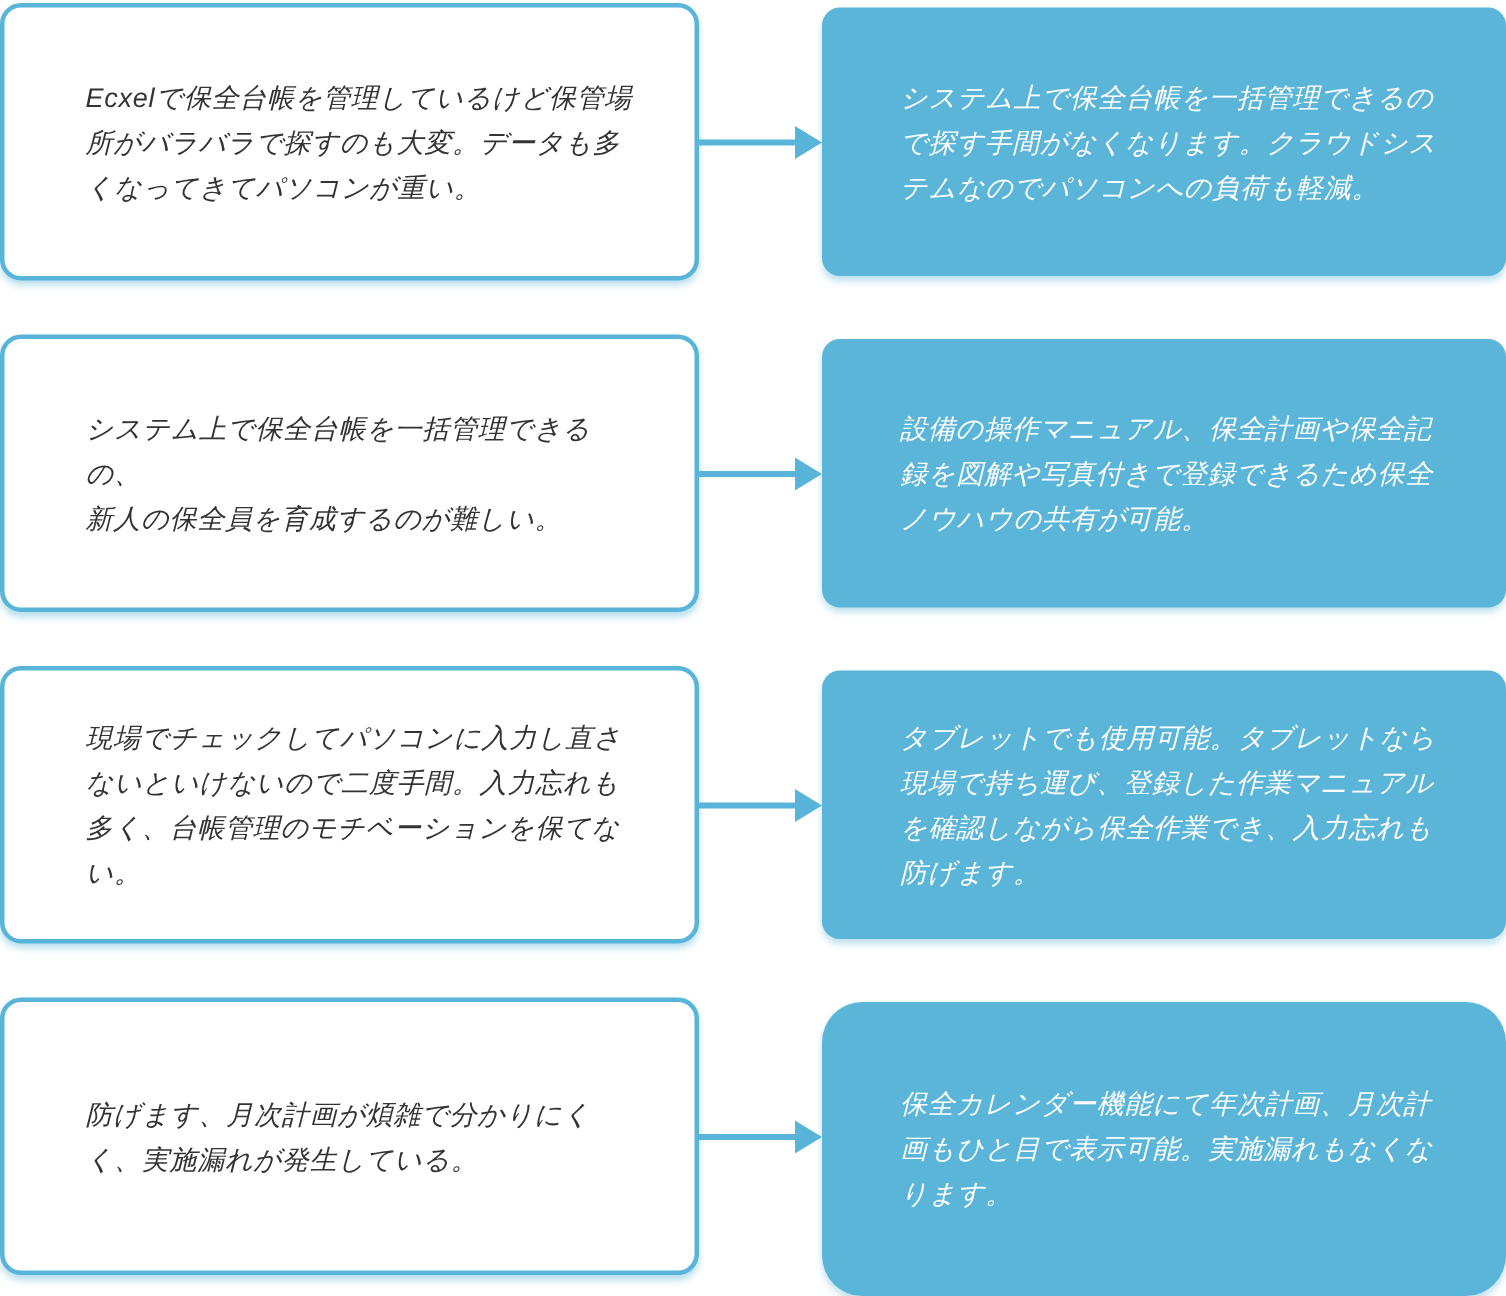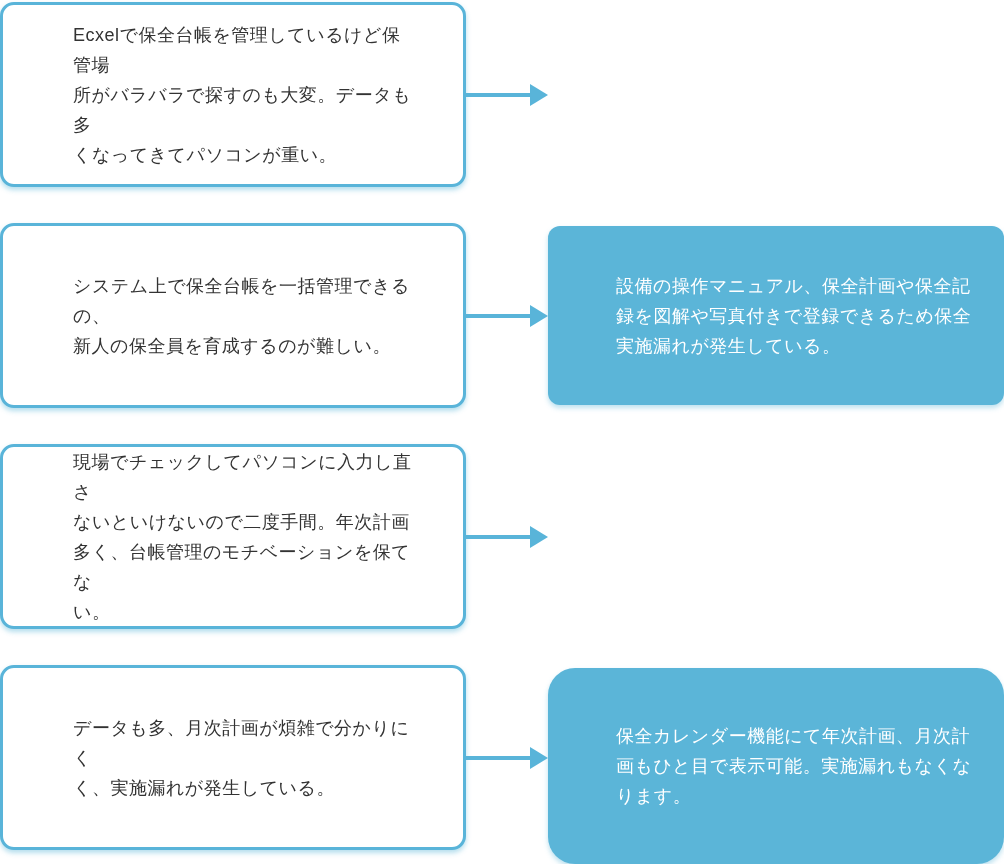--- a/index.html
+++ b/index.html
@@ -71,79 +71,91 @@
     padding: 0 16px 0 52px;
   }
   .row:last-child {
     margin-bottom: 0;
   }
   .row:last-child .solution {
     margin-bottom: -14px;
     border-radius: 27px;
   }
   .txt {
-    margin: 16px;
+    margin: 0;
     font-size: 18px;
     line-height: 30px;
     letter-spacing: 0.5px;
     font-weight: 500;
     white-space: pre-line;
+    font-style: italic;
   }
   .problem .txt { color: #333333; }
   .solution .txt { color: #ffffff; }
 </style>
 </head>
 <body>
 
 <div class="canvas">
 
   <div class="row">
     <div class="problem">
       <p class="txt">Ecxelで保全台帳を管理しているけど保管場
 所がバラバラで探すのも大変。データも多
 くなってきてパソコンが重い。</p>
     </div>
     <div class="connector">
       <span class="shaft"></span>
       <span class="head"></span>
     </div>
+    <div class="solution">
+      <p class="txt">システム上で保全台帳を一括管理できるの
+で探す手間がなくなります。クラウドシス
+テムなのでパソコンへの負荷も軽減。</p>
+    </div>
   </div>
 
   <div class="row">
     <div class="problem">
       <p class="txt">システム上で保全台帳を一括管理できるの、
 新人の保全員を育成するのが難しい。</p>
     </div>
     <div class="connector">
       <span class="shaft"></span>
       <span class="head"></span>
     </div>
     <div class="solution">
       <p class="txt">設備の操作マニュアル、保全計画や保全記
 録を図解や写真付きで登録できるため保全
-実施漏れが発生している。</p>
+ノウハウの共有が可能。</p>
     </div>
   </div>
 
   <div class="row">
     <div class="problem">
       <p class="txt">現場でチェックしてパソコンに入力し直さ
-ないといけないので二度手間。年次計画
+ないといけないので二度手間。入力忘れも
 多く、台帳管理のモチベーションを保てな
 い。</p>
     </div>
     <div class="connector">
       <span class="shaft"></span>
       <span class="head"></span>
     </div>
+    <div class="solution">
+      <p class="txt">タブレットでも使用可能。タブレットなら
+現場で持ち運び、登録した作業マニュアル
+を確認しながら保全作業でき、入力忘れも
+防げます。</p>
+    </div>
   </div>
 
   <div class="row">
     <div class="problem">
-      <p class="txt">データも多、月次計画が煩雑で分かりにく
+      <p class="txt">防げます、月次計画が煩雑で分かりにく
 く、実施漏れが発生している。</p>
     </div>
     <div class="connector">
       <span class="shaft"></span>
       <span class="head"></span>
     </div>
     <div class="solution">
       <p class="txt">保全カレンダー機能にて年次計画、月次計
 画もひと目で表示可能。実施漏れもなくな
 ります。</p>

